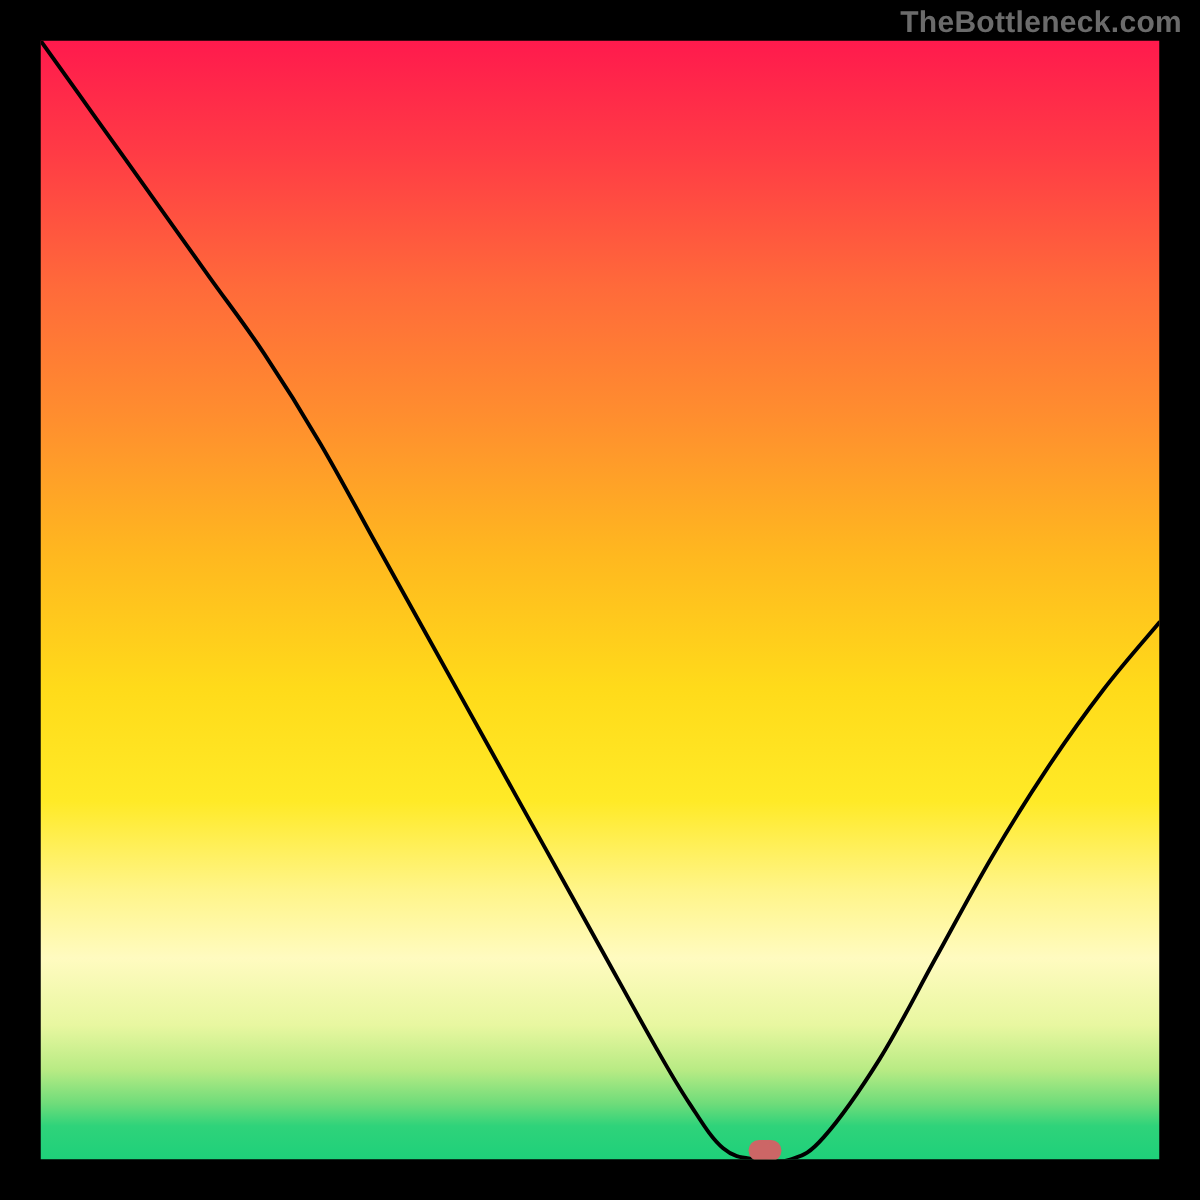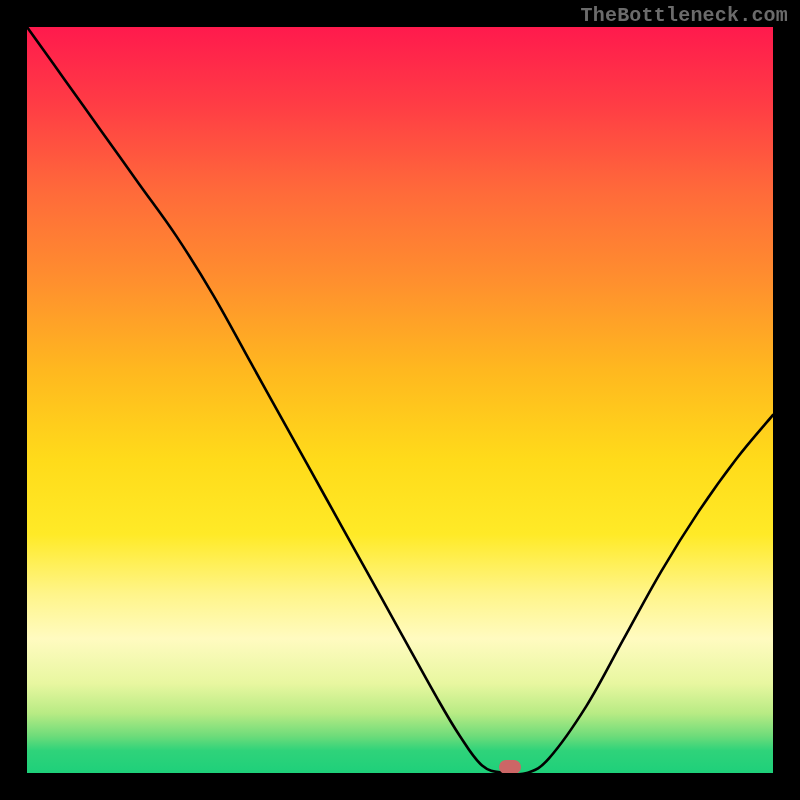--- a/index.html
+++ b/index.html
@@ -54,21 +54,21 @@
     width: 22px;
     height: 14px;
     border-radius: 7px;
     background: #cc6666;
     transform: translate(-50%, -50%);
   }
   .watermark {
     position: absolute;
     top: 4px;
     right: 12px;
-    font-family: Liberation Mono, monospace;
+    font-family: Liberation Sans, sans-serif;
     font-size: 20px;
     font-weight: 600;
     color: #6b6b6b;
     letter-spacing: 0.2px;
   }
 </style>
 </head>
 <body>
 
 <div class="frame">

